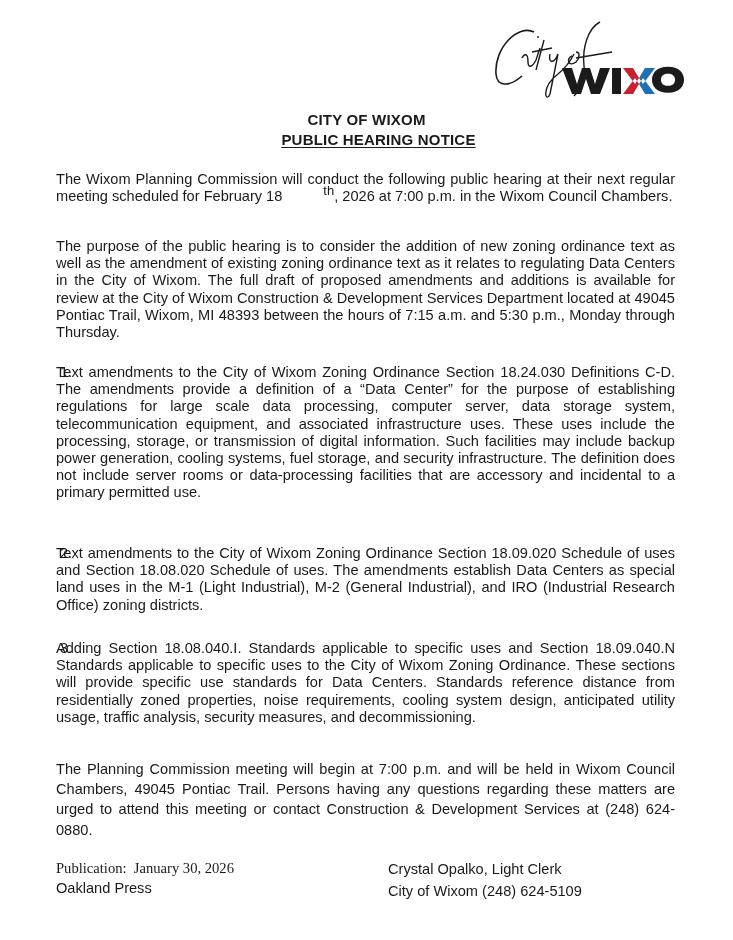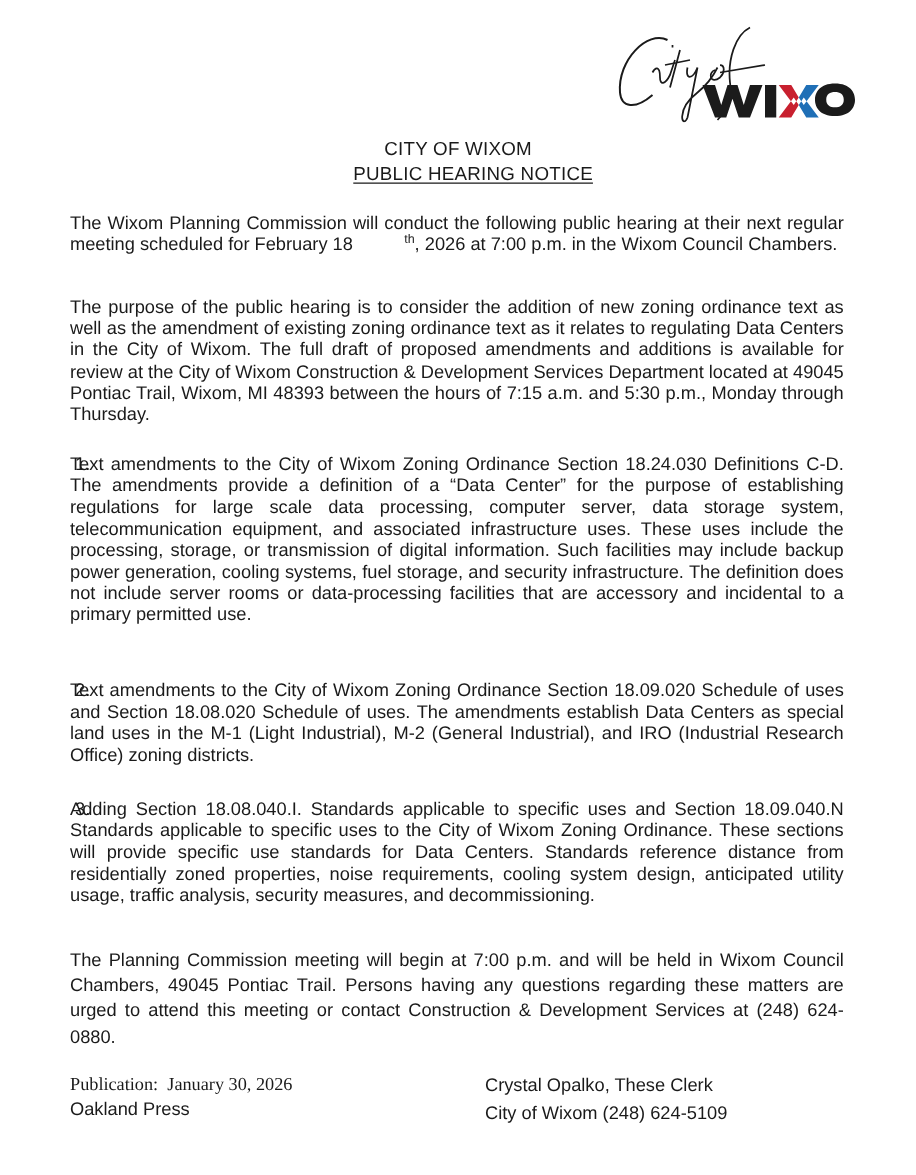--- a/index.html
+++ b/index.html
@@ -20,21 +20,21 @@
     left: 488px;
     top: 18px;
     width: 200px;
     height: 80px;
   }
   .heading {
     position: absolute;
     left: 0;
     width: 733px;
     text-align: center;
-    font-weight: normal;
+    font-weight: bold;
     font-size: 15px;
     letter-spacing: 0.2px;
     color: #1a1a1a;
   }
   .heading.h1 { top: 111px; }
   .heading.h2 {
     top: 131px;
     margin-left: 12px;
   }
   .heading.h2 span {
@@ -81,21 +81,21 @@
     font-size: 14.6px;
     line-height: 20px;
   }
   .footer-right {
     position: absolute;
     left: 388px;
     top: 858px;
     font-size: 14.6px;
     line-height: 22px;
   }
-  sup { font-size: 10px; line-height: 0; padding-left: 41px; }
+  sup { font-size: 13px; line-height: 0; padding-left: 41px; }
 </style>
 </head>
 <body>
 
 <div class="logo">
   <svg width="200" height="80" viewBox="0 0 200 80">
 
     <path d="M46 14 C30 6, 6 30, 8 56 C9 68, 20 70, 34 58" fill="none" stroke="#1b1b1b" stroke-width="1.6"></path>
     <path d="M34 40 C36 36, 40 34, 40 44 C40 50, 44 50, 48 42 L52 30 M50 18 L50 20" fill="none" stroke="#1b1b1b" stroke-width="1.4"></path>
     <path d="M56 22 L48 52 M44 34 L64 30" fill="none" stroke="#1b1b1b" stroke-width="1.4"></path>
@@ -135,15 +135,15 @@
   <div class="txt">Adding Section 18.08.040.I. Standards applicable to specific uses and Section 18.09.040.N Standards applicable to specific uses to the City of Wixom Zoning Ordinance. These sections will provide specific use standards for Data Centers. Standards reference distance from residentially zoned properties, noise requirements, cooling system design, anticipated utility usage, traffic analysis, security measures, and decommissioning.</div>
 </div>
 
 <div class="para p-closing">The Planning Commission meeting will begin at 7:00 p.m. and will be held in Wixom Council Chambers, 49045 Pontiac Trail. Persons having any questions regarding these matters are urged to attend this meeting or contact Construction &amp; Development Services at (248) 624-0880.</div>
 
 <div class="footer-left">
   <div style="white-space:pre;font-family:Liberation Serif, serif;">Publication:  January 30, 2026</div>
   <div>Oakland Press</div>
 </div>
 <div class="footer-right">
-  <div>Crystal Opalko, These Clerk</div>
+  <div>Crystal Opalko, Light Clerk</div>
   <div>City of Wixom (248) 624-5109</div>
 </div>
 
 </body></html>

